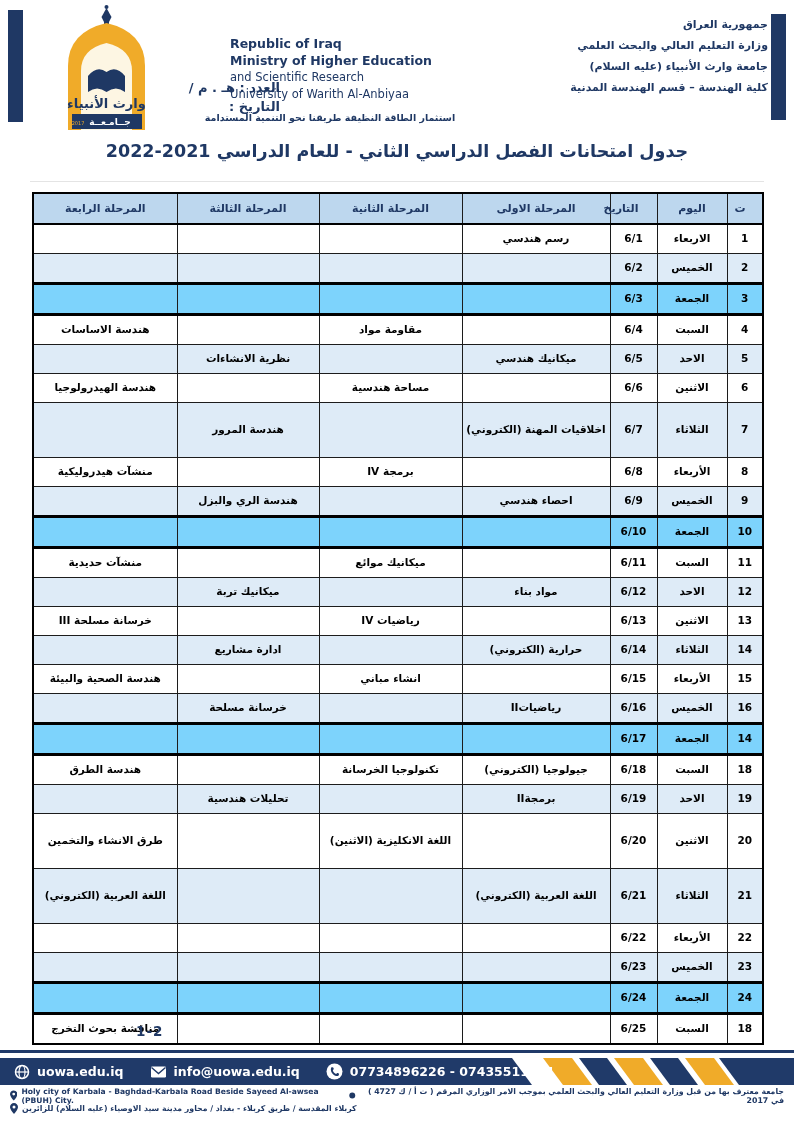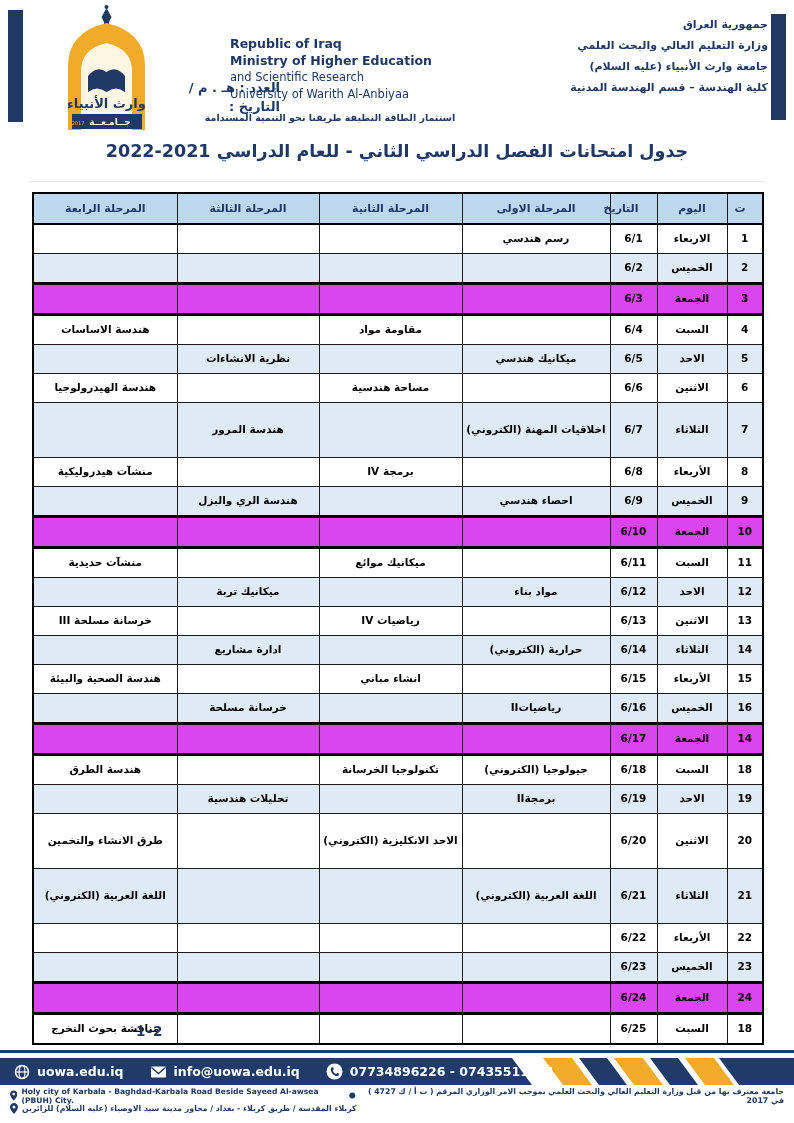--- a/index.html
+++ b/index.html
@@ -40,21 +40,21 @@
   .table-wrap{left:32px;top:192px;}
   table{border-collapse:collapse;width:730px;table-layout:fixed;direction:rtl;
         border:2px solid #000;background:#fff;}
   th{background:#bdd7ee;color:#1f3864;font-size:11px;font-weight:bold;height:27px;
      border:1px solid #1c1c1c;border-bottom:2px solid #000;padding:1px 18px;}
   td{font-size:10.5px;font-weight:bold;color:#000;text-align:center;vertical-align:middle;
      border:1px solid #1c1c1c;height:26px;padding:1px 3px;line-height:1.5;}
   tr.tall td{height:52px;}
   tr.row-white td{background:#ffffff;}
   tr.row-blue td{background:#deebf7;}
-  tr.row-yellow td{background:#d946ef;border-top:3px solid #000;border-bottom:3px solid #000;}
+  tr.row-yellow td{background:#7dd3fc;border-top:3px solid #000;border-bottom:3px solid #000;}
 
   
   .page-num{left:88px;top:1023px;color:#1f3864;font-size:13.5px;font-weight:bold;letter-spacing:1px;margin-left:48px;}
 
   
   .footer-rule{left:0;top:1050px;width:794px;height:3px;background:#203a69;}
   .footer-bar{left:0;top:1058px;width:732px;height:27px;}
   .footer-bar svg.bg{position:absolute;left:0;top:0;}
   .contacts{position:absolute;left:14px;top:0;height:27px;display:flex;align-items:center;
             color:#ffffff;font-size:12.5px;font-weight:bold;}
@@ -314,21 +314,21 @@
             <td>برمجةII</td>
             <td></td>
             <td>تحليلات هندسية</td>
             <td></td>
           </tr>
           <tr class="row-white tall">
             <td>20</td>
             <td>الاثنين</td>
             <td>6/20</td>
             <td></td>
-            <td>الاحد الانكليزية (الكتروني)</td>
+            <td>اللغة الانكليزية (الاثنين)</td>
             <td></td>
             <td>طرق الانشاء والتخمين</td>
           </tr>
           <tr class="row-blue tall">
             <td>21</td>
             <td>الثلاثاء</td>
             <td>6/21</td>
             <td>اللغة العربية (الكتروني)</td>
             <td></td>
             <td></td>

